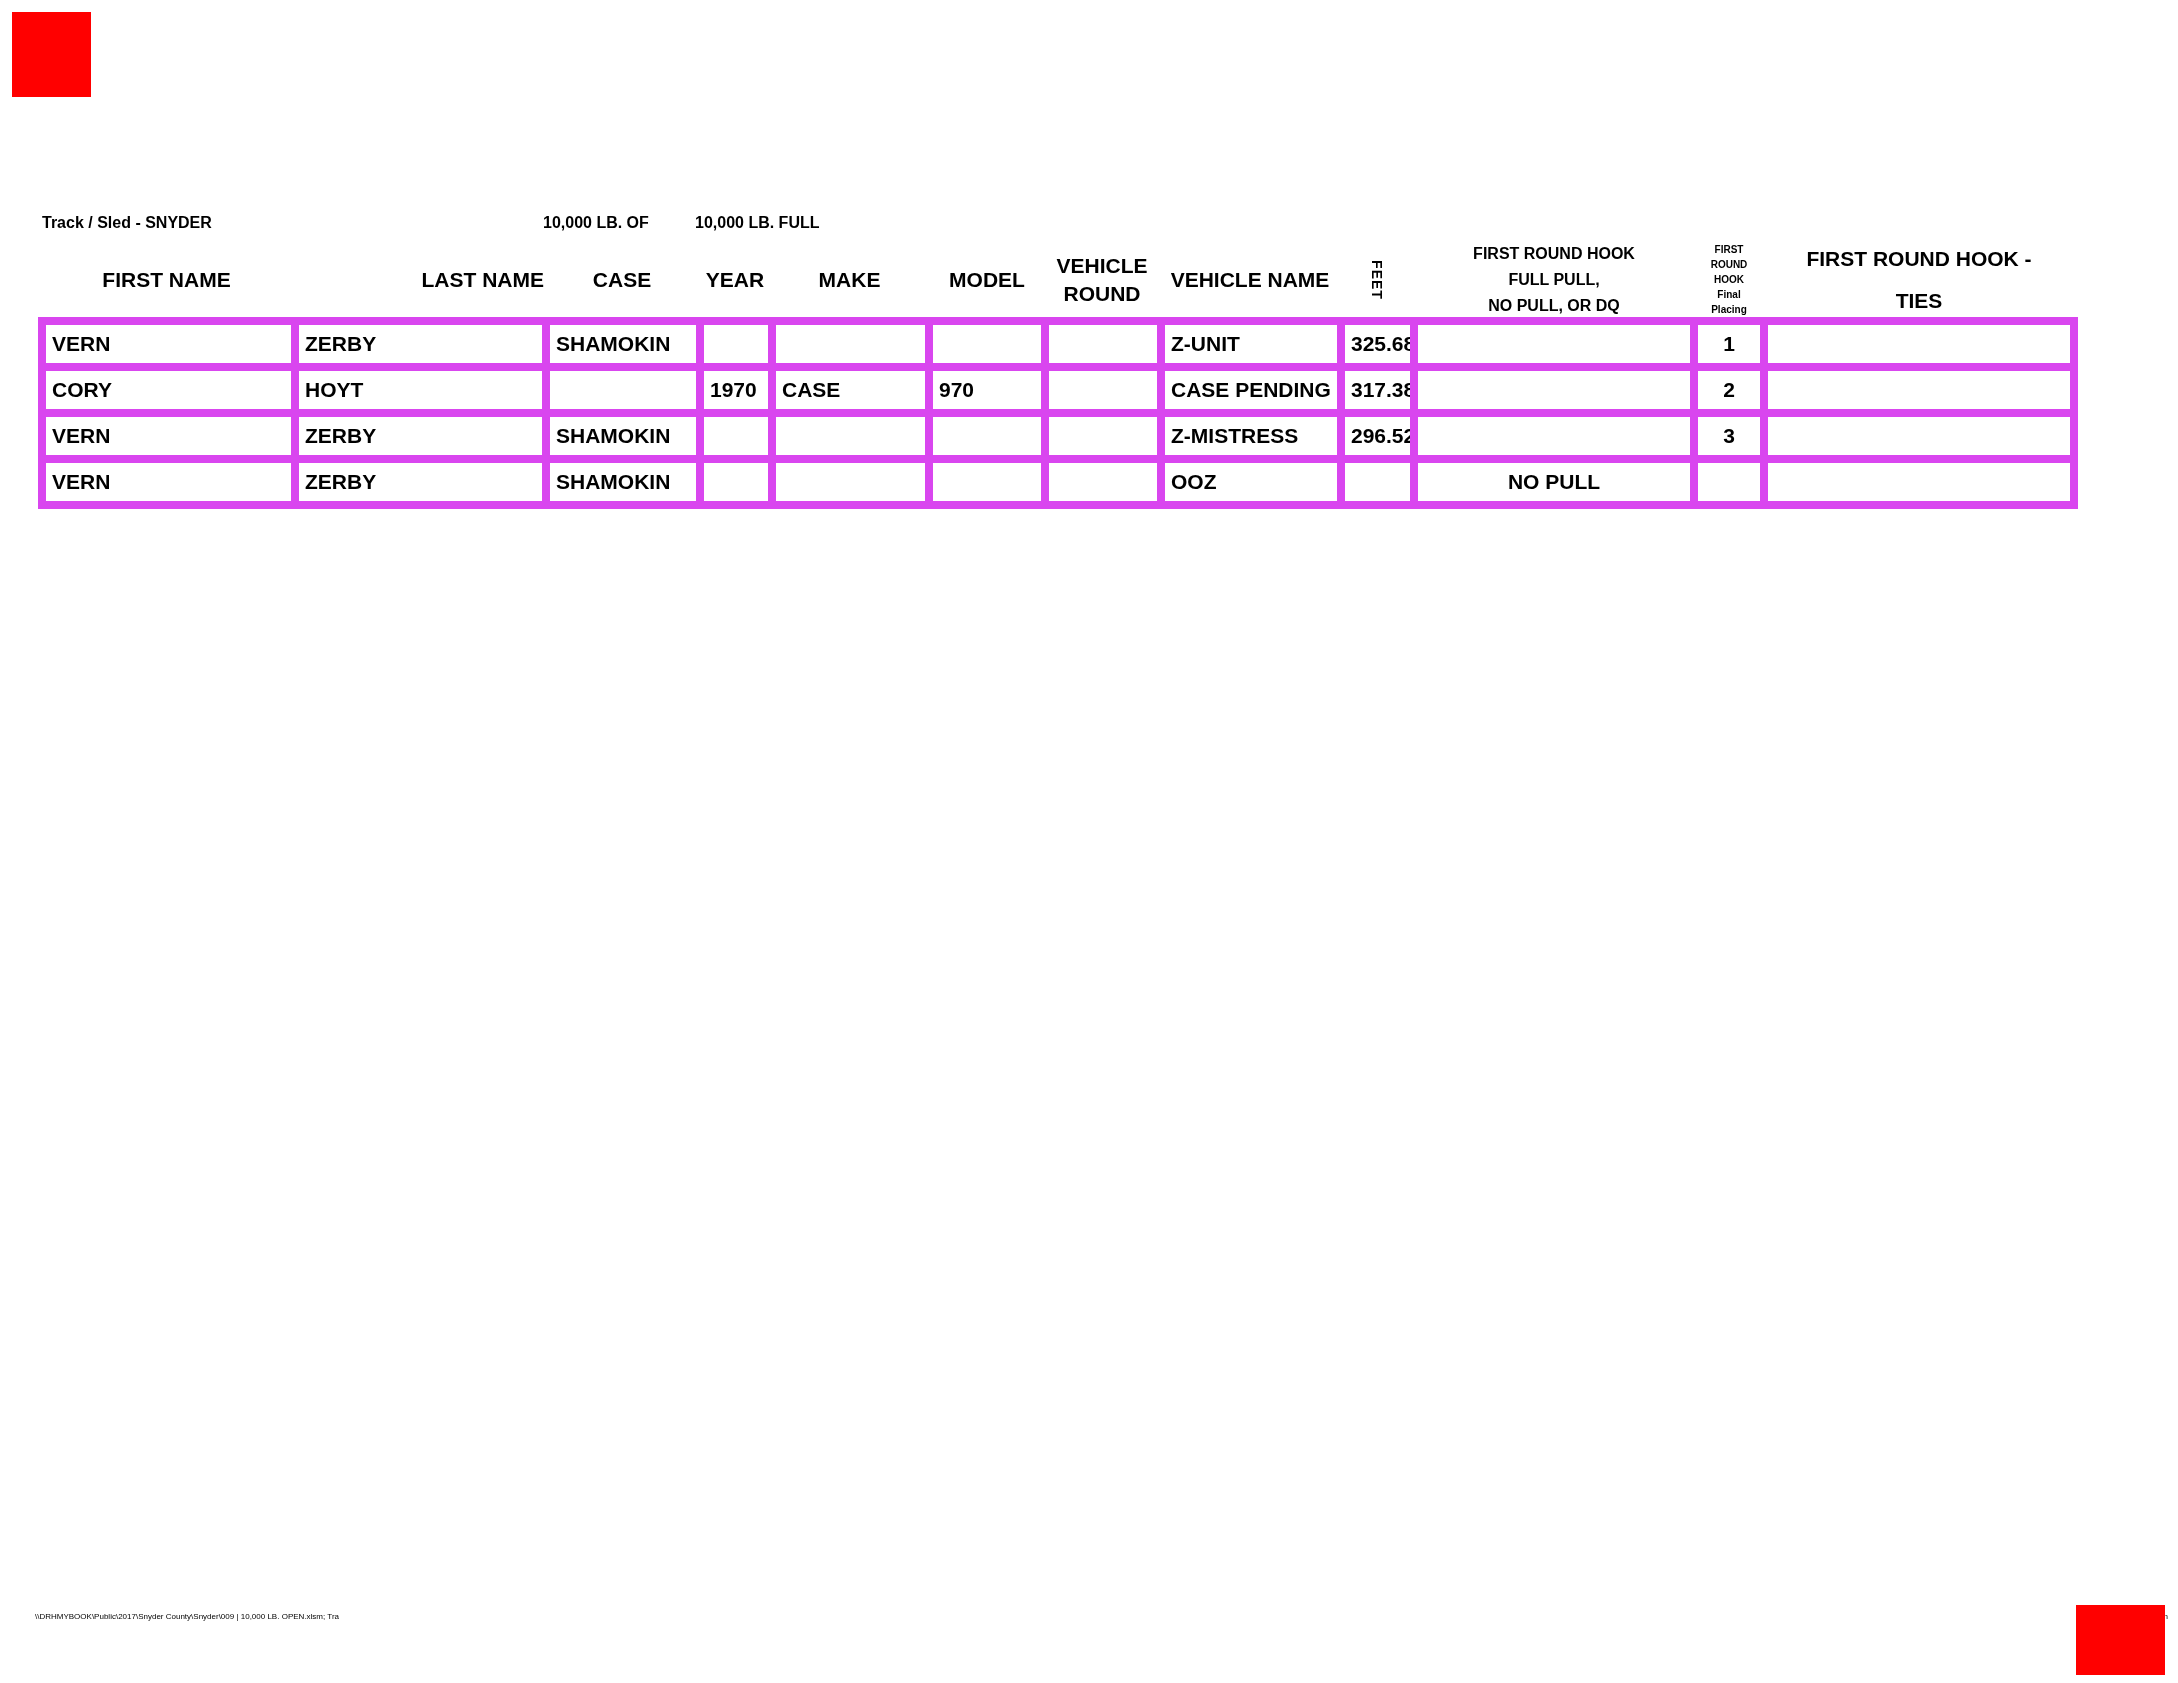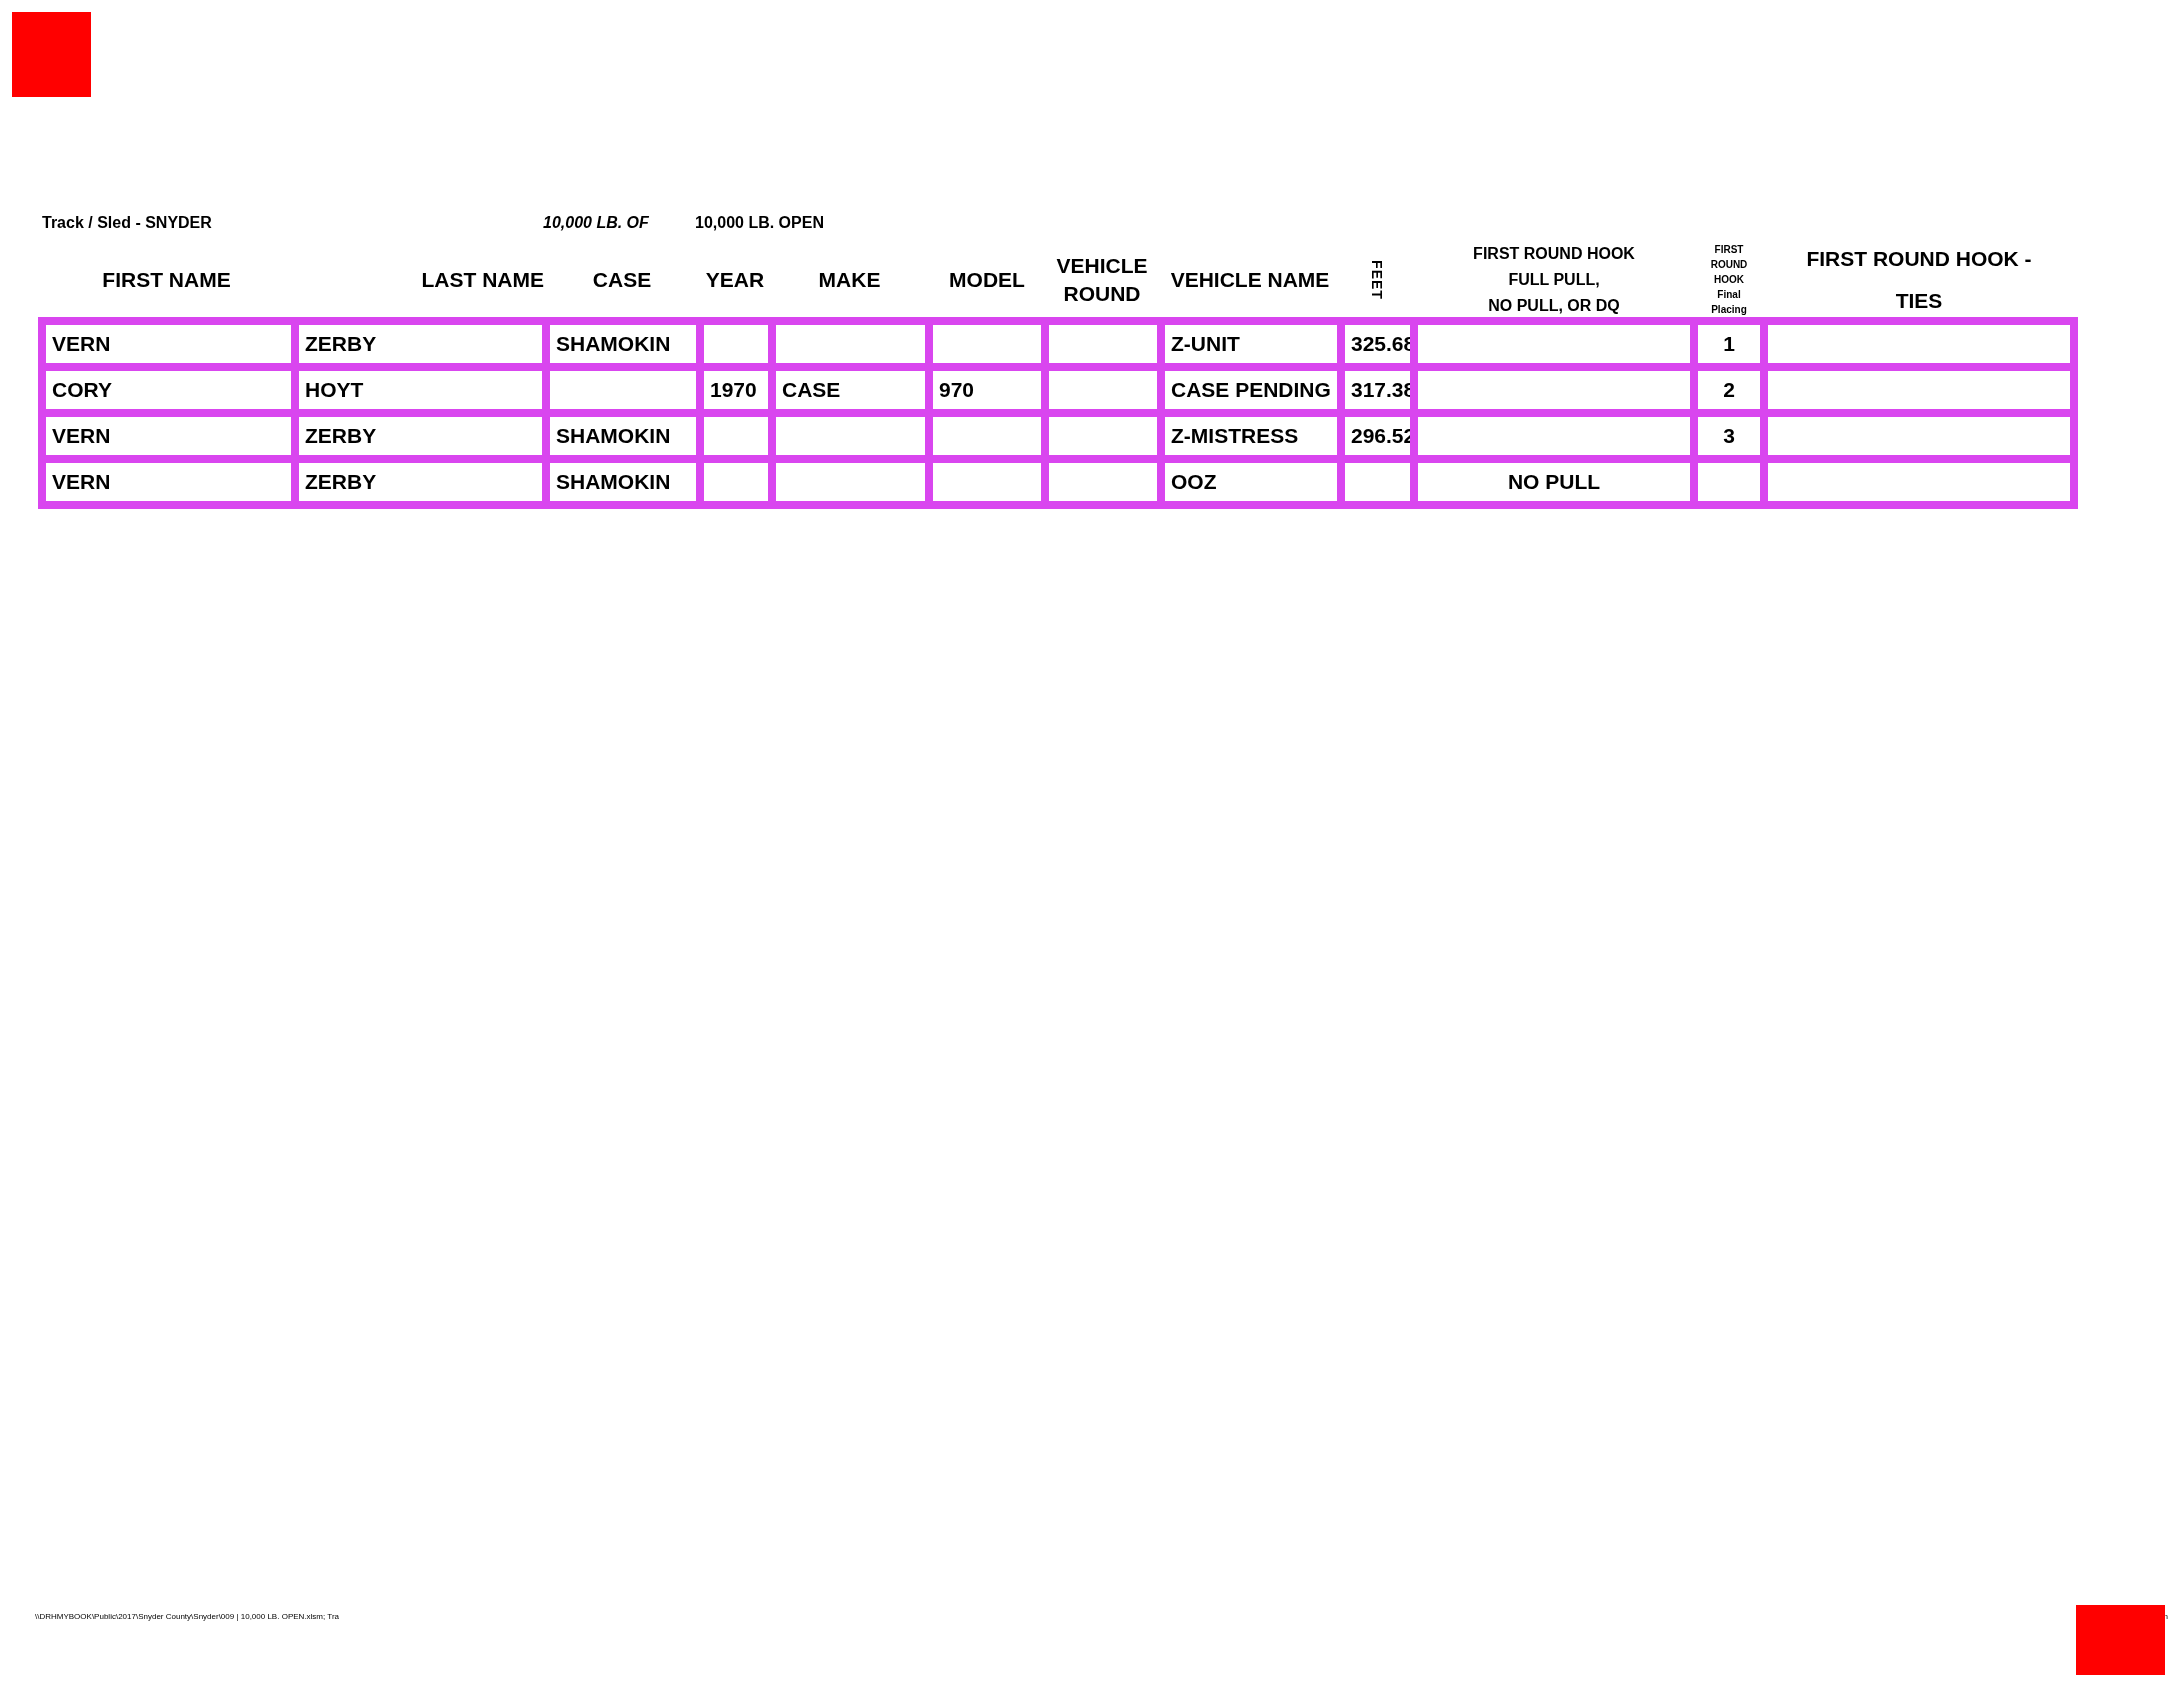--- a/index.html
+++ b/index.html
@@ -27,21 +27,21 @@
   
   .sheet-title {
     position: absolute;
     top: 210px;
     font-size: 16px;
     font-weight: bold;
     white-space: nowrap;
     line-height: 26px;
   }
   #track-title { left: 42px; }
-  #class-title-1 { left: 543px; width: 152px; overflow: hidden; font-style: italic; }
+  #class-title-1 { left: 543px; width: 152px; overflow: hidden; }
   #class-title-2 { left: 695px; }
 
   
   .colhead {
     position: absolute;
     top: 242px;
     height: 75px;
     display: flex;
     flex-direction: column;
     align-items: center;
@@ -91,21 +91,21 @@
   #footer-printed { right: 10px; top: 1612px; }
 </style>
 </head>
 <body>
 
 <div class="marker marker-tl"></div>
 <div class="marker marker-br"></div>
 
 <div id="track-title" class="sheet-title">Track / Sled - SNYDER</div>
 <div id="class-title-1" class="sheet-title">10,000 LB. OF</div>
-<div id="class-title-2" class="sheet-title">10,000 LB. OPEN</div>
+<div id="class-title-2" class="sheet-title">10,000 LB. FULL</div>
 
 <div class="colhead" style="left:40px;width:253px;">
     <span>FIRST NAME</span>
   </div>
 <div class="colhead" style="left:293px;width:251px;align-items:flex-end;">
     <span>LAST NAME</span>
   </div>
 <div class="colhead" style="left:545px;width:154px;">
     <span>CASE</span>
   </div>

